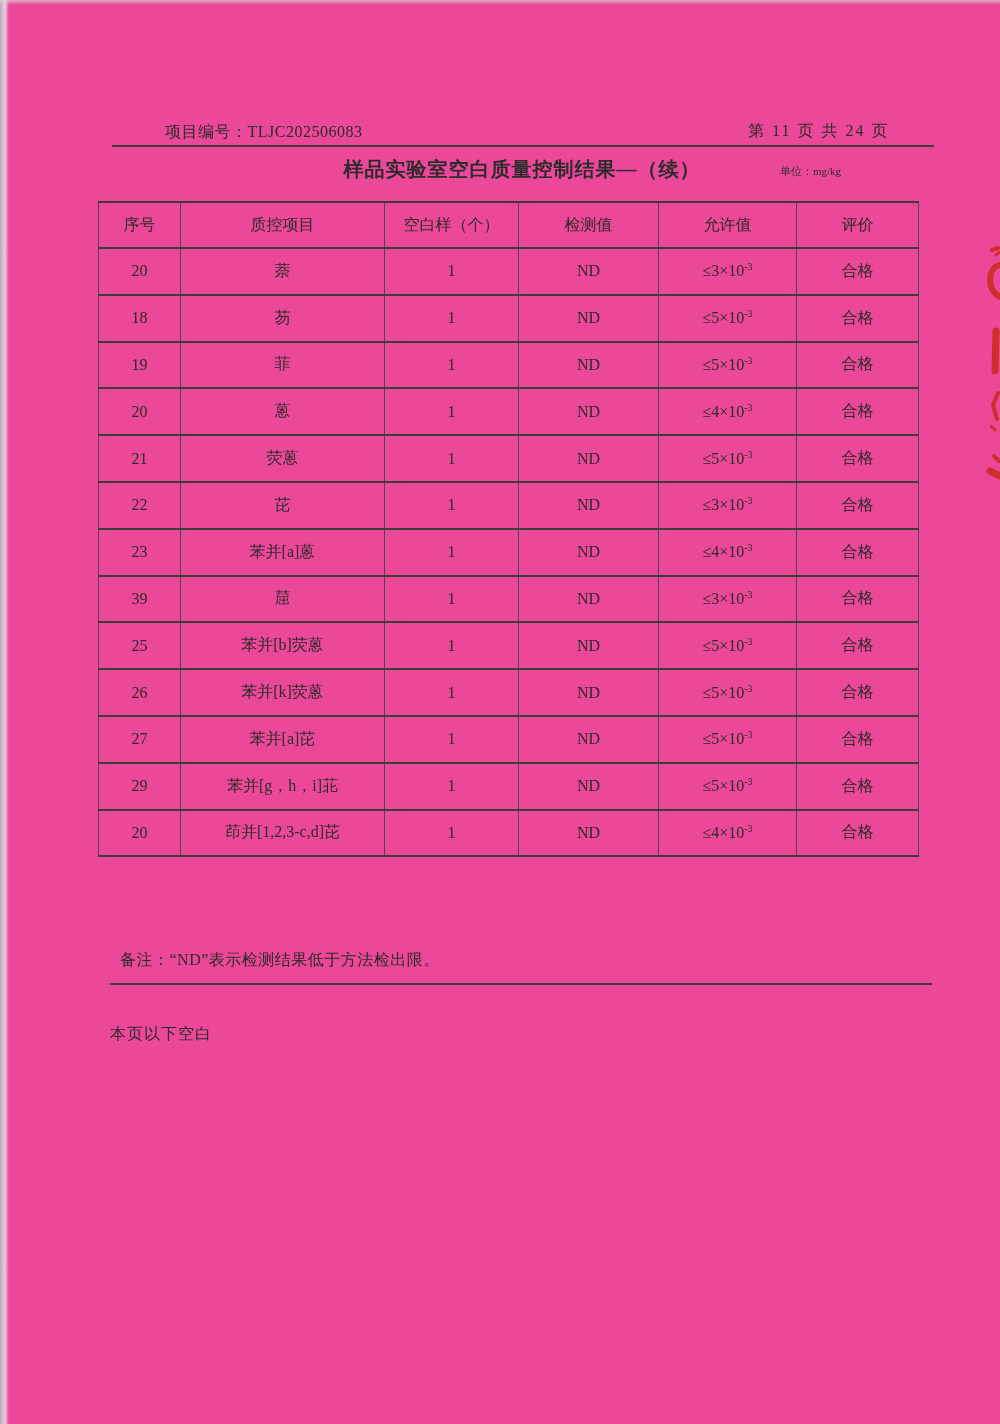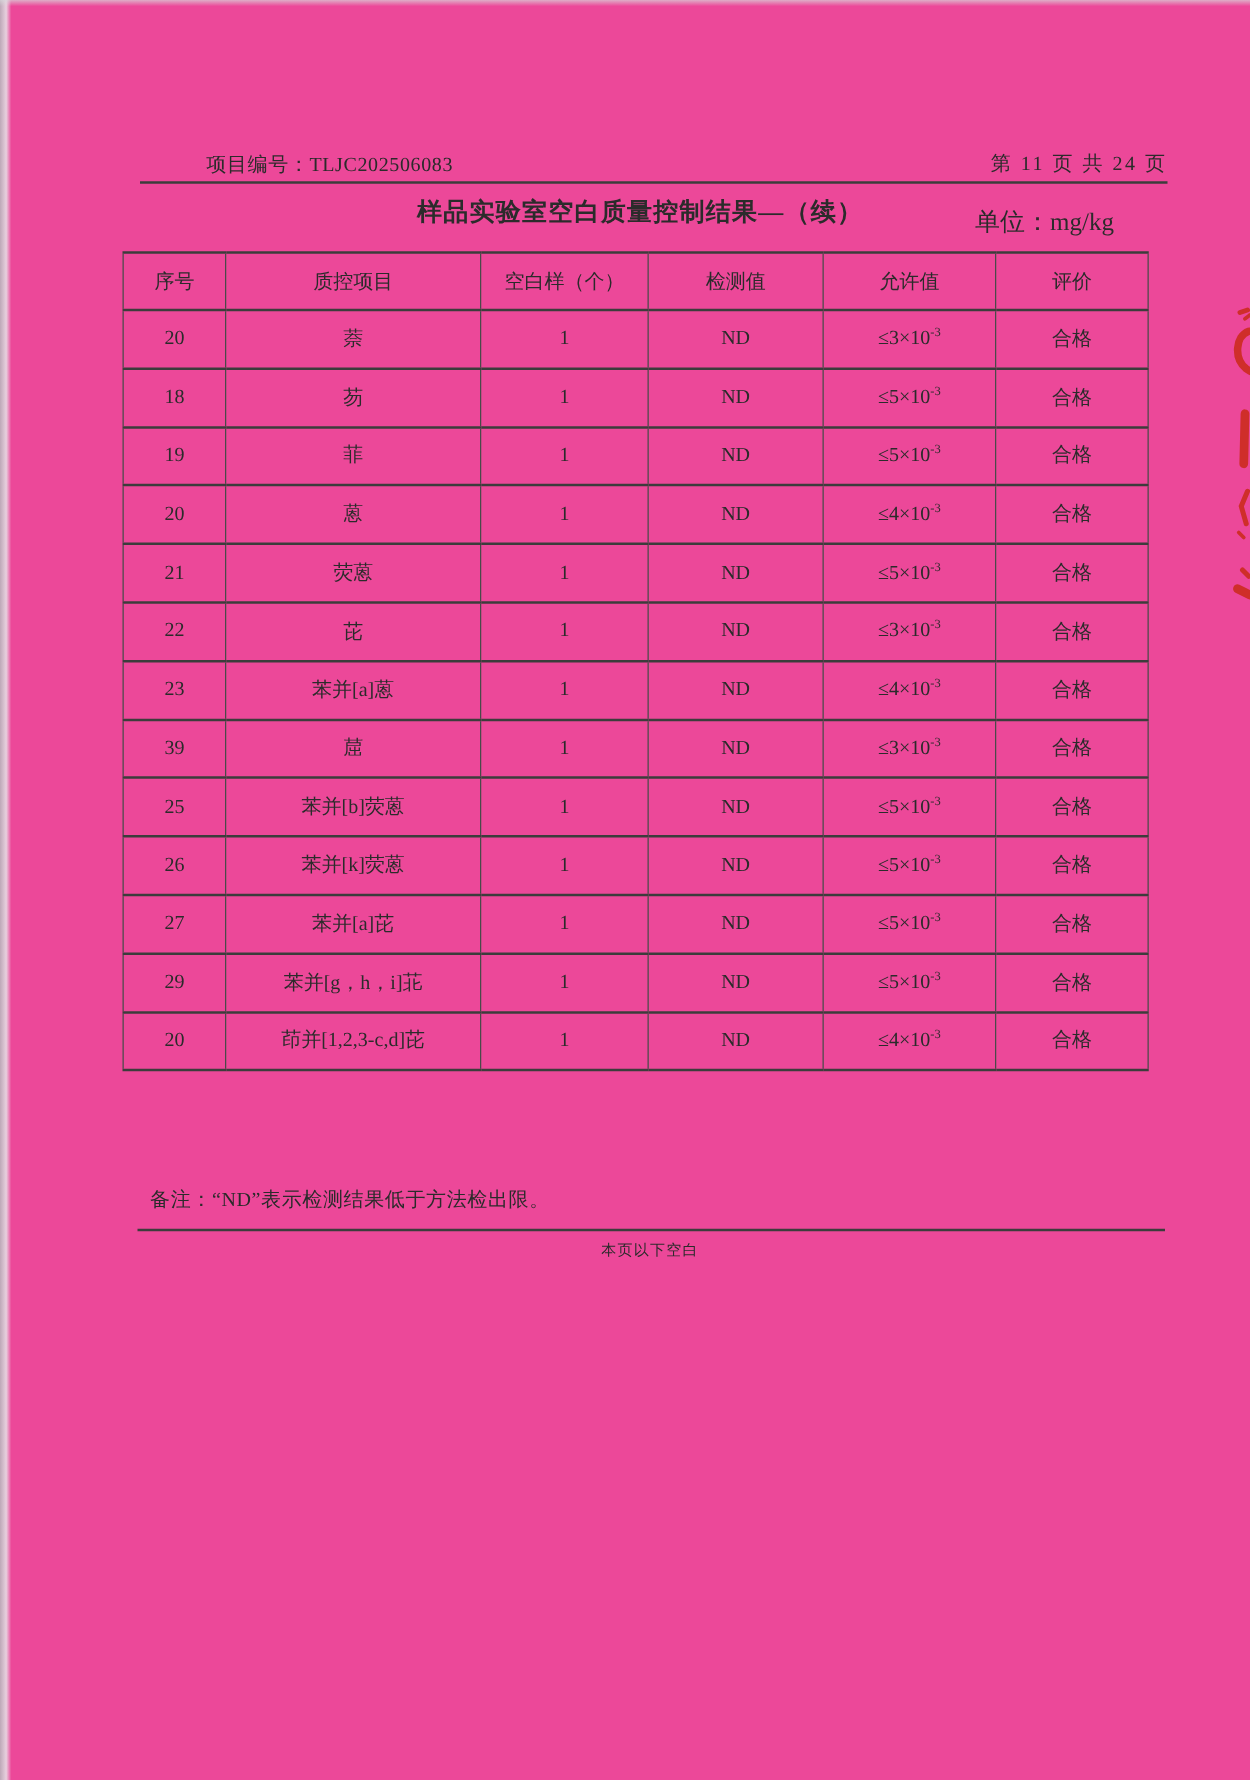--- a/index.html
+++ b/index.html
@@ -17,26 +17,26 @@
     background:linear-gradient(to right,#b6b9bd,#e7e8ea 55%,rgba(255,255,255,0));
     opacity:.85;
   }
   .scan-edge-top{
     position:absolute;left:0;top:0;width:100%;height:5px;
     background:linear-gradient(to bottom,#d8d9db,rgba(255,255,255,0));
     opacity:.7;
   }
   
   .proj{position:absolute;top:122px;left:165px;font-size:16px;letter-spacing:.5px;}
-  .pageno{position:absolute;top:121px;left:748px;width:186px;text-align:right;font-size:16px;letter-spacing:2px;}
+  .pageno{position:absolute;top:121px;left:748px;width:186px;text-align:left;font-size:16px;letter-spacing:2px;}
   .header-rule{position:absolute;top:145px;left:112px;width:822px;height:2px;background:#3c3c3c;}
   
-  .title-row{position:absolute;top:156px;left:102px;width:820px;text-align:center;}
+  .title-row{position:absolute;top:156px;left:112px;width:820px;text-align:center;}
   .title{font-size:20px;font-weight:bold;letter-spacing:1px;}
-  .unit{position:absolute;top:164px;left:780px;font-size:20px;}
+  .unit{position:absolute;top:164px;left:780px;font-size:11px;}
   
   table.qc{
     position:absolute;top:201px;left:98px;
     width:820px;border-collapse:collapse;table-layout:fixed;
     font-size:16px;
   }
   table.qc th,table.qc td{
     border-top:2px solid #3c3c3c;
     border-bottom:2px solid #3c3c3c;
     border-left:1px solid #4a4a4a;
@@ -51,21 +51,21 @@
   table.qc col.c1{width:82px;}
   table.qc col.c2{width:204px;}
   table.qc col.c3{width:134px;}
   table.qc col.c4{width:140px;}
   table.qc col.c5{width:138px;}
   table.qc col.c6{width:122px;}
   sup.exp{font-size:10px;vertical-align:super;line-height:0;}
   
   .note{position:absolute;top:950px;left:120px;font-size:16px;letter-spacing:.5px;}
   .bottom-rule{position:absolute;top:983px;left:110px;width:822px;height:2px;background:#3c3c3c;}
-  .below-blank{position:absolute;top:992px;left:110px;width:820px;text-align:center;font-size:12px;letter-spacing:1px;}
+  .below-blank{position:absolute;top:1024px;left:110px;width:820px;text-align:left;font-size:16px;letter-spacing:1px;}
   
   .stamp{position:absolute;right:0;top:243px;width:18px;height:240px;}
 </style>
 </head>
 <body>
 
 <div class="page">
   <div class="scan-edge-left"></div>
   <div class="scan-edge-top"></div>
 

